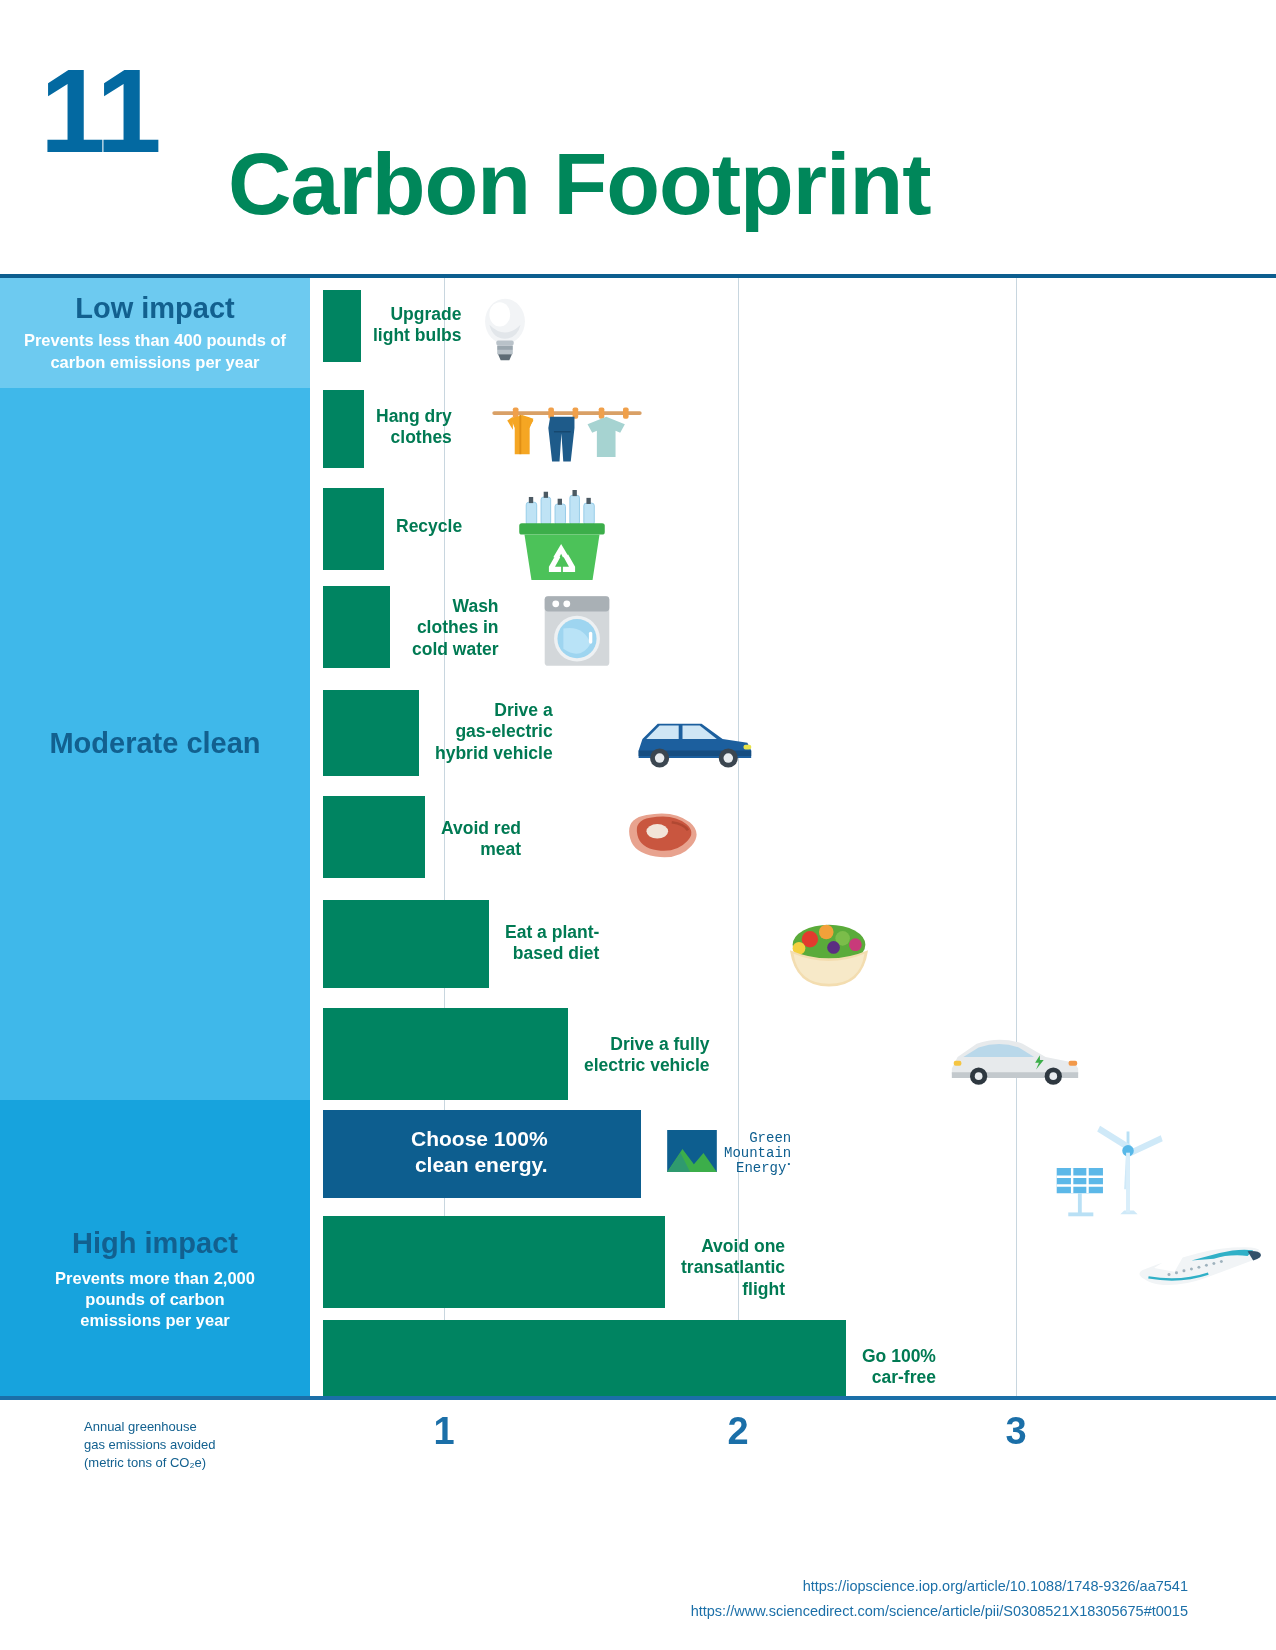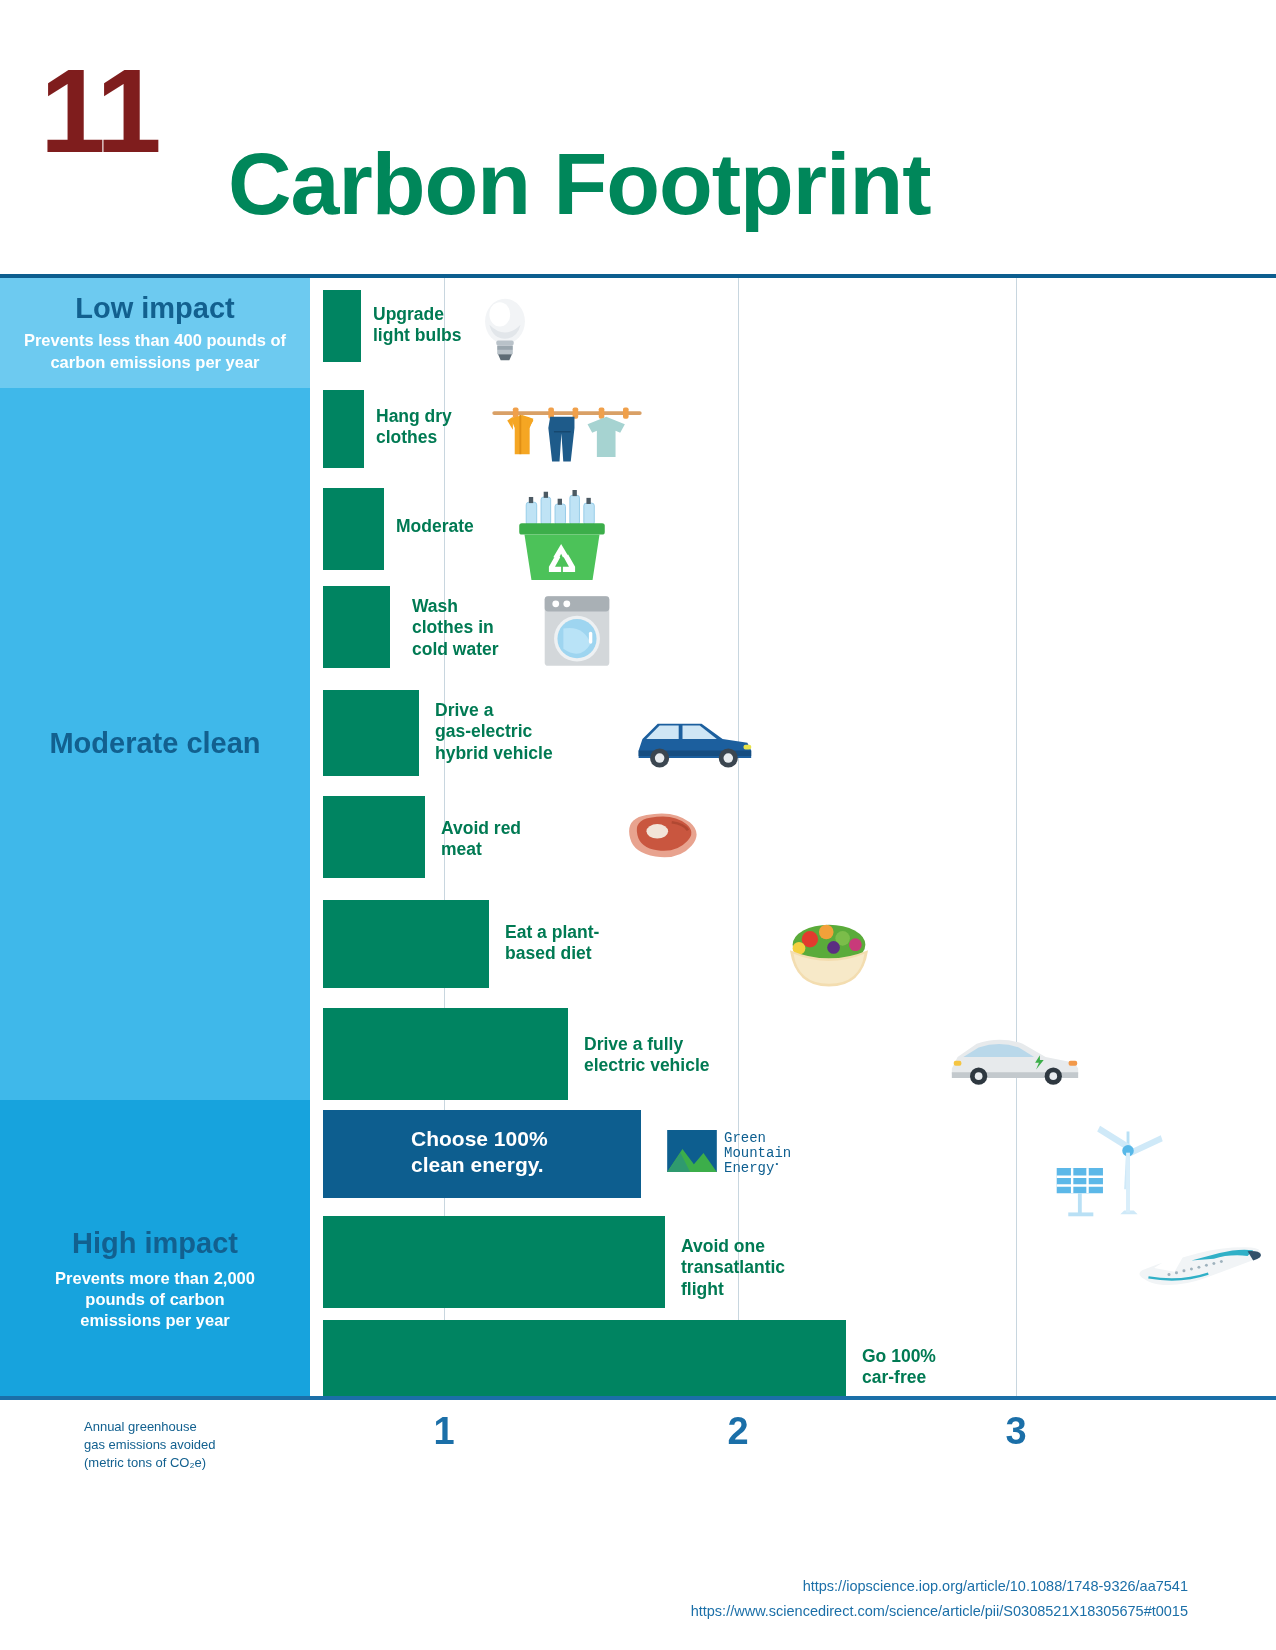--- a/index.html
+++ b/index.html
@@ -21,21 +21,21 @@
   .title-line1 {
     position: absolute;
     left: 40px; top: 52px;
     display: flex;
     align-items: baseline;
     white-space: nowrap;
   }
   .big-11 {
     font-size: 118px;
     font-weight: 700;
-    color: #7f1d1d;
+    color: #0369a1;
     letter-spacing: -3px;
     line-height: 1;
     font-stretch: condensed;
   }
   .ways-text {
     font-size: 72px;
     font-weight: 400;
     color: #14639e;
     letter-spacing: 2px;
     margin-left: 18px;
@@ -97,21 +97,21 @@
     position: absolute;
     left: 310px; top: 0;
     width: 13px; height: 1118px;
     background: transparent;
   }
 
   
   .plot {
     position: absolute;
     left: 323px; top: 0;
-    width: 869px; height: 1118px;
+    width: 869px; height: 1118px; text-align: right;
   }
   .gridline {
     position: absolute;
     top: 0; bottom: 0;
     width: 1px;
     background: #c8d6df;
   }
   .bar {
     position: absolute;
     left: 0; top: 0;
@@ -241,21 +241,21 @@
     <path d="M20 20 l12 -4 l12 4 l-4 10 v28 h-16 v-28z" fill="#f5a623"></path>
     <path d="M30 16 v42" stroke="#e08f14" stroke-width="2"></path>
     <path d="M16 22 l6 -4 v14z" fill="#f5a623"></path>
     <path d="M44 22 l-6 -4 v14z" fill="#f5a623"></path>
     <path d="M62 18 h26 v12 l-4 36 h-8 l-2 -30 l-2 30 h-8 l-4 -36z" fill="#1e5b8a"></path>
     <path d="M66 34 h18" stroke="#17486e" stroke-width="1.5"></path>
     <path d="M112 22 l10 -4 l10 4 l10 4 l-5 9 l-5 -2 v28 h-20 v-28 l-5 2 l-5 -9z" fill="#a6d3d1"></path>
   </svg>
         </div>
         <div class="bar" style="top: 210px; left: 0px; width: 61px; height: 82px;"></div>
-        <div class="bar-label" style="left: 73px; top: 238px;">Moderate</div>
+        <div class="bar-label" style="left: 73px; top: 238px;">Recycle</div>
         <div class="icon-slot" style="left: 191px; top: 212px;">
           <svg viewBox="0 0 110 110" width="96" height="96">
     <g fill="#bfe3f5" stroke="#8fc8e6" stroke-width="1">
       <rect x="14" y="14" width="12" height="26" rx="3"></rect>
       <rect x="31" y="8" width="11" height="32" rx="3"></rect>
       <rect x="47" y="16" width="12" height="24" rx="3"></rect>
       <rect x="64" y="6" width="11" height="34" rx="3"></rect>
       <rect x="80" y="15" width="12" height="25" rx="3"></rect>
     </g>
     <g fill="#4c5a63">

